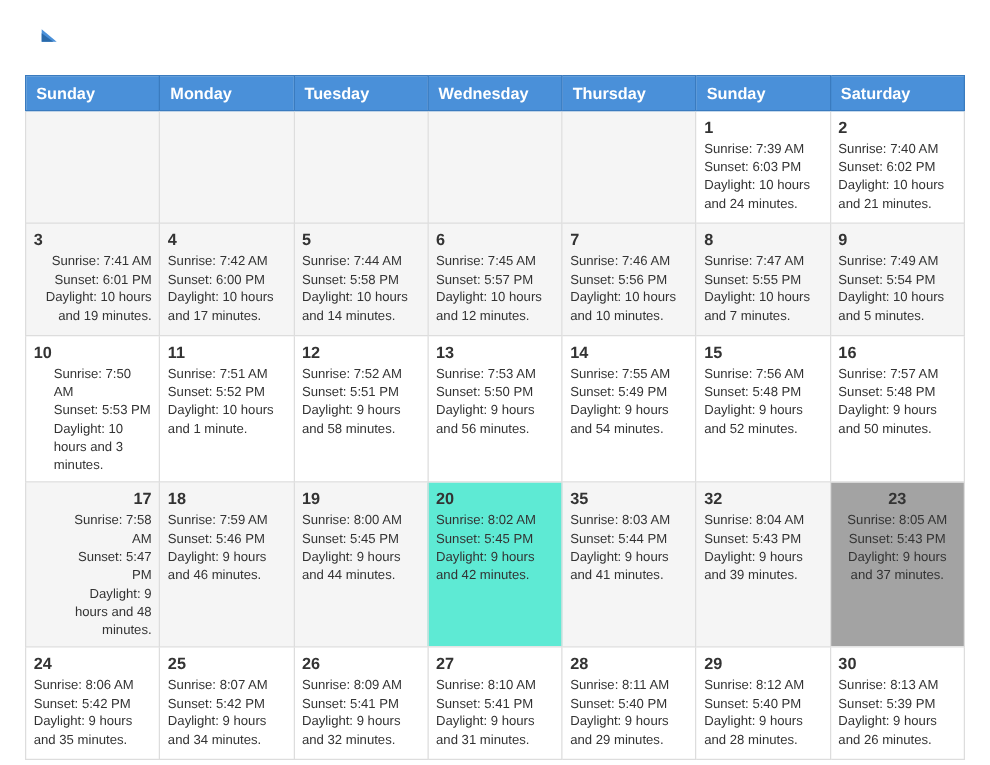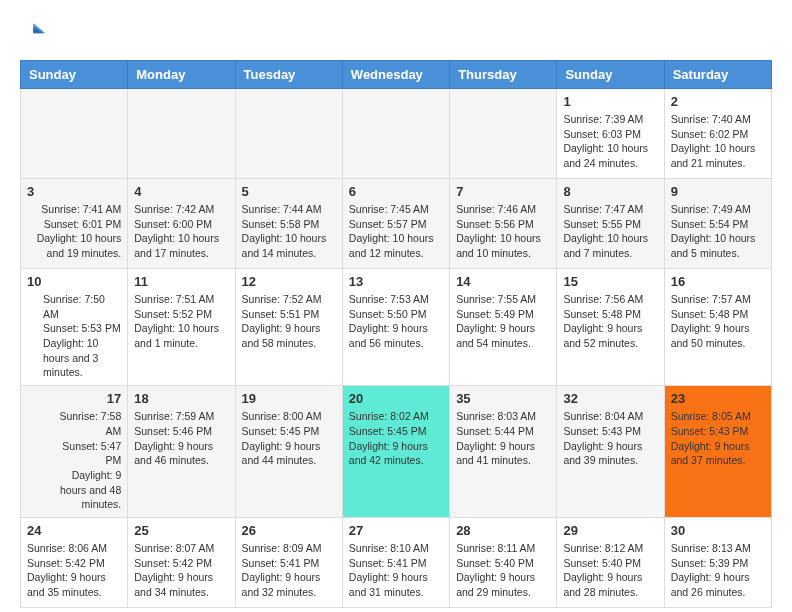--- a/index.html
+++ b/index.html
@@ -249,21 +249,21 @@
           <div class="day-info" style="white-space: pre-line;">Sunrise: 8:03 AM
 Sunset: 5:44 PM
 Daylight: 9 hours and 41 minutes.</div>
         </td>
         <td style="background-color: rgb(245, 245, 245);">
           <span class="day-number">32</span>
           <div class="day-info" style="white-space: pre-line;">Sunrise: 8:04 AM
 Sunset: 5:43 PM
 Daylight: 9 hours and 39 minutes.</div>
         </td>
-        <td style="background-color: #f97316;">
+        <td style="background-color: #a3a3a3; text-align: center;">
           <span class="day-number">23</span>
           <div class="day-info" style="white-space: pre-line;">Sunrise: 8:05 AM
 Sunset: 5:43 PM
 Daylight: 9 hours and 37 minutes.</div>
         </td>
       </tr>
       <tr>
         <td>
           <span class="day-number">24</span>
           <div class="day-info" style="white-space: pre-line;">Sunrise: 8:06 AM

